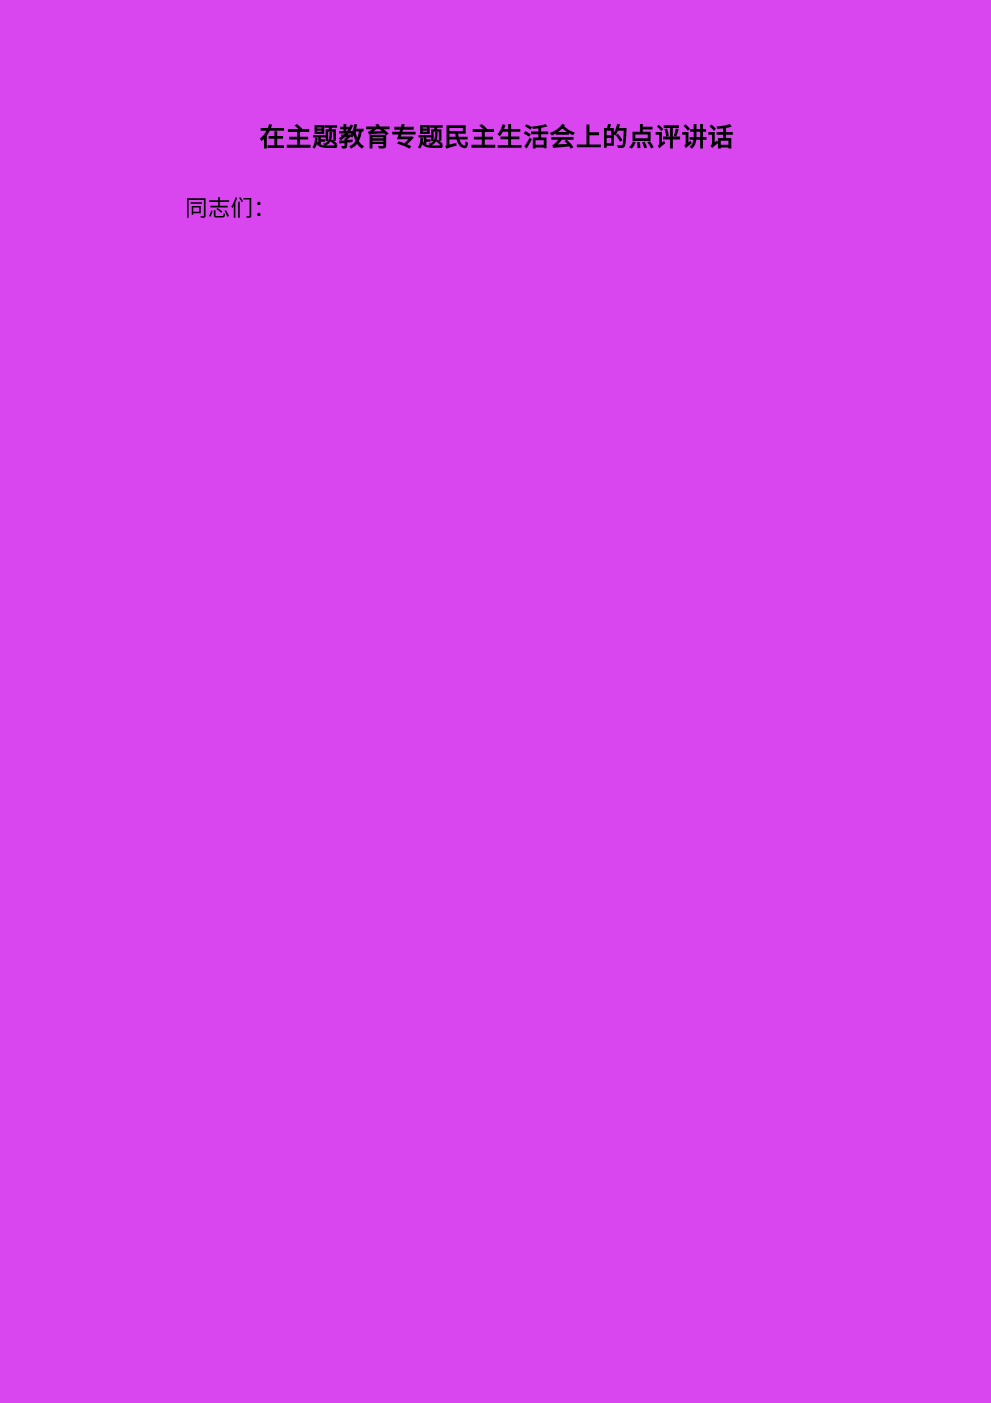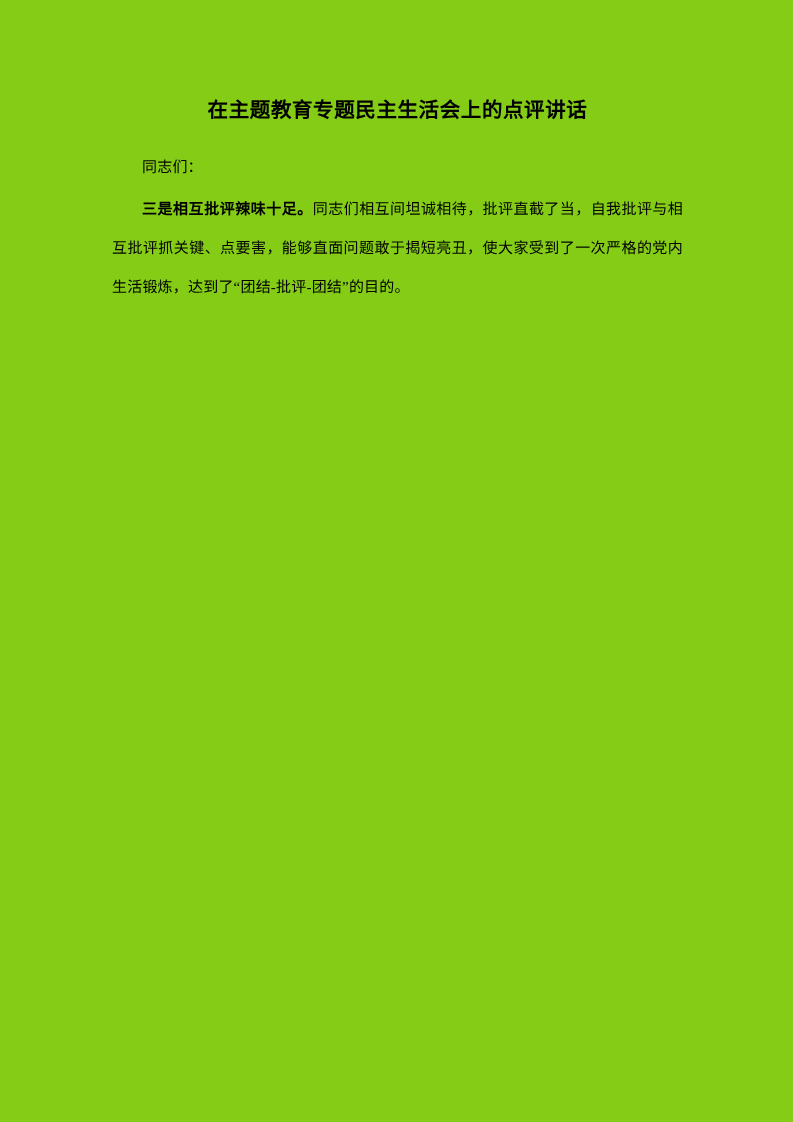--- a/index.html
+++ b/index.html
@@ -12,37 +12,37 @@
     width: 793px;
     height: 1122px;
     overflow: hidden;
     font-family: "Liberation Serif", "DejaVu Serif", serif;
     color: #000000;
   }
   .page {
     position: relative;
     width: 793px;
     height: 1122px;
-    background: #84cc16;
+    background: #d946ef;
     box-sizing: border-box;
     padding: 95px 110px 80px 112px;
   }
   .doc-title {
     text-align: center;
     font-family: "DejaVu Sans", "Liberation Sans", sans-serif;
     font-weight: bold;
     font-size: 20.5px;
     letter-spacing: 0.6px;
     line-height: 1.5;
     margin: 0 0 22px 0;
     color: #000000;
   }
   .para {
     font-family: "Liberation Serif", "DejaVu Serif", serif;
-    font-size: 15px;
+    font-size: 18px;
     line-height: 39px;
     text-align: justify;
     text-justify: inter-ideograph;
     margin: 0 0 3px 0;
     text-indent: 2em;
     letter-spacing: 0.2px;
     color: #000000;
   }
   .lead {
     font-family: "DejaVu Sans", "Liberation Sans", sans-serif;
@@ -57,17 +57,14 @@
 
   <h1 class="doc-title">在主题教育专题民主生活会上的点评讲话</h1>
 
   <p class="para">
     <span>同志们：</span>
   </p>
 
 
 
 
-  <p class="para">
-    <span class="lead">三是相互批评辣味十足。</span><span>同志们相互间坦诚相待，批评直截了当，自我批评与相互批评抓关键、点要害，能够直面问题敢于揭短亮丑，使大家受到了一次严格的党内生活锻炼，达到了“团结-批评-团结”的目的。</span>
-  </p>
 
 </div>
 
 </body></html>

